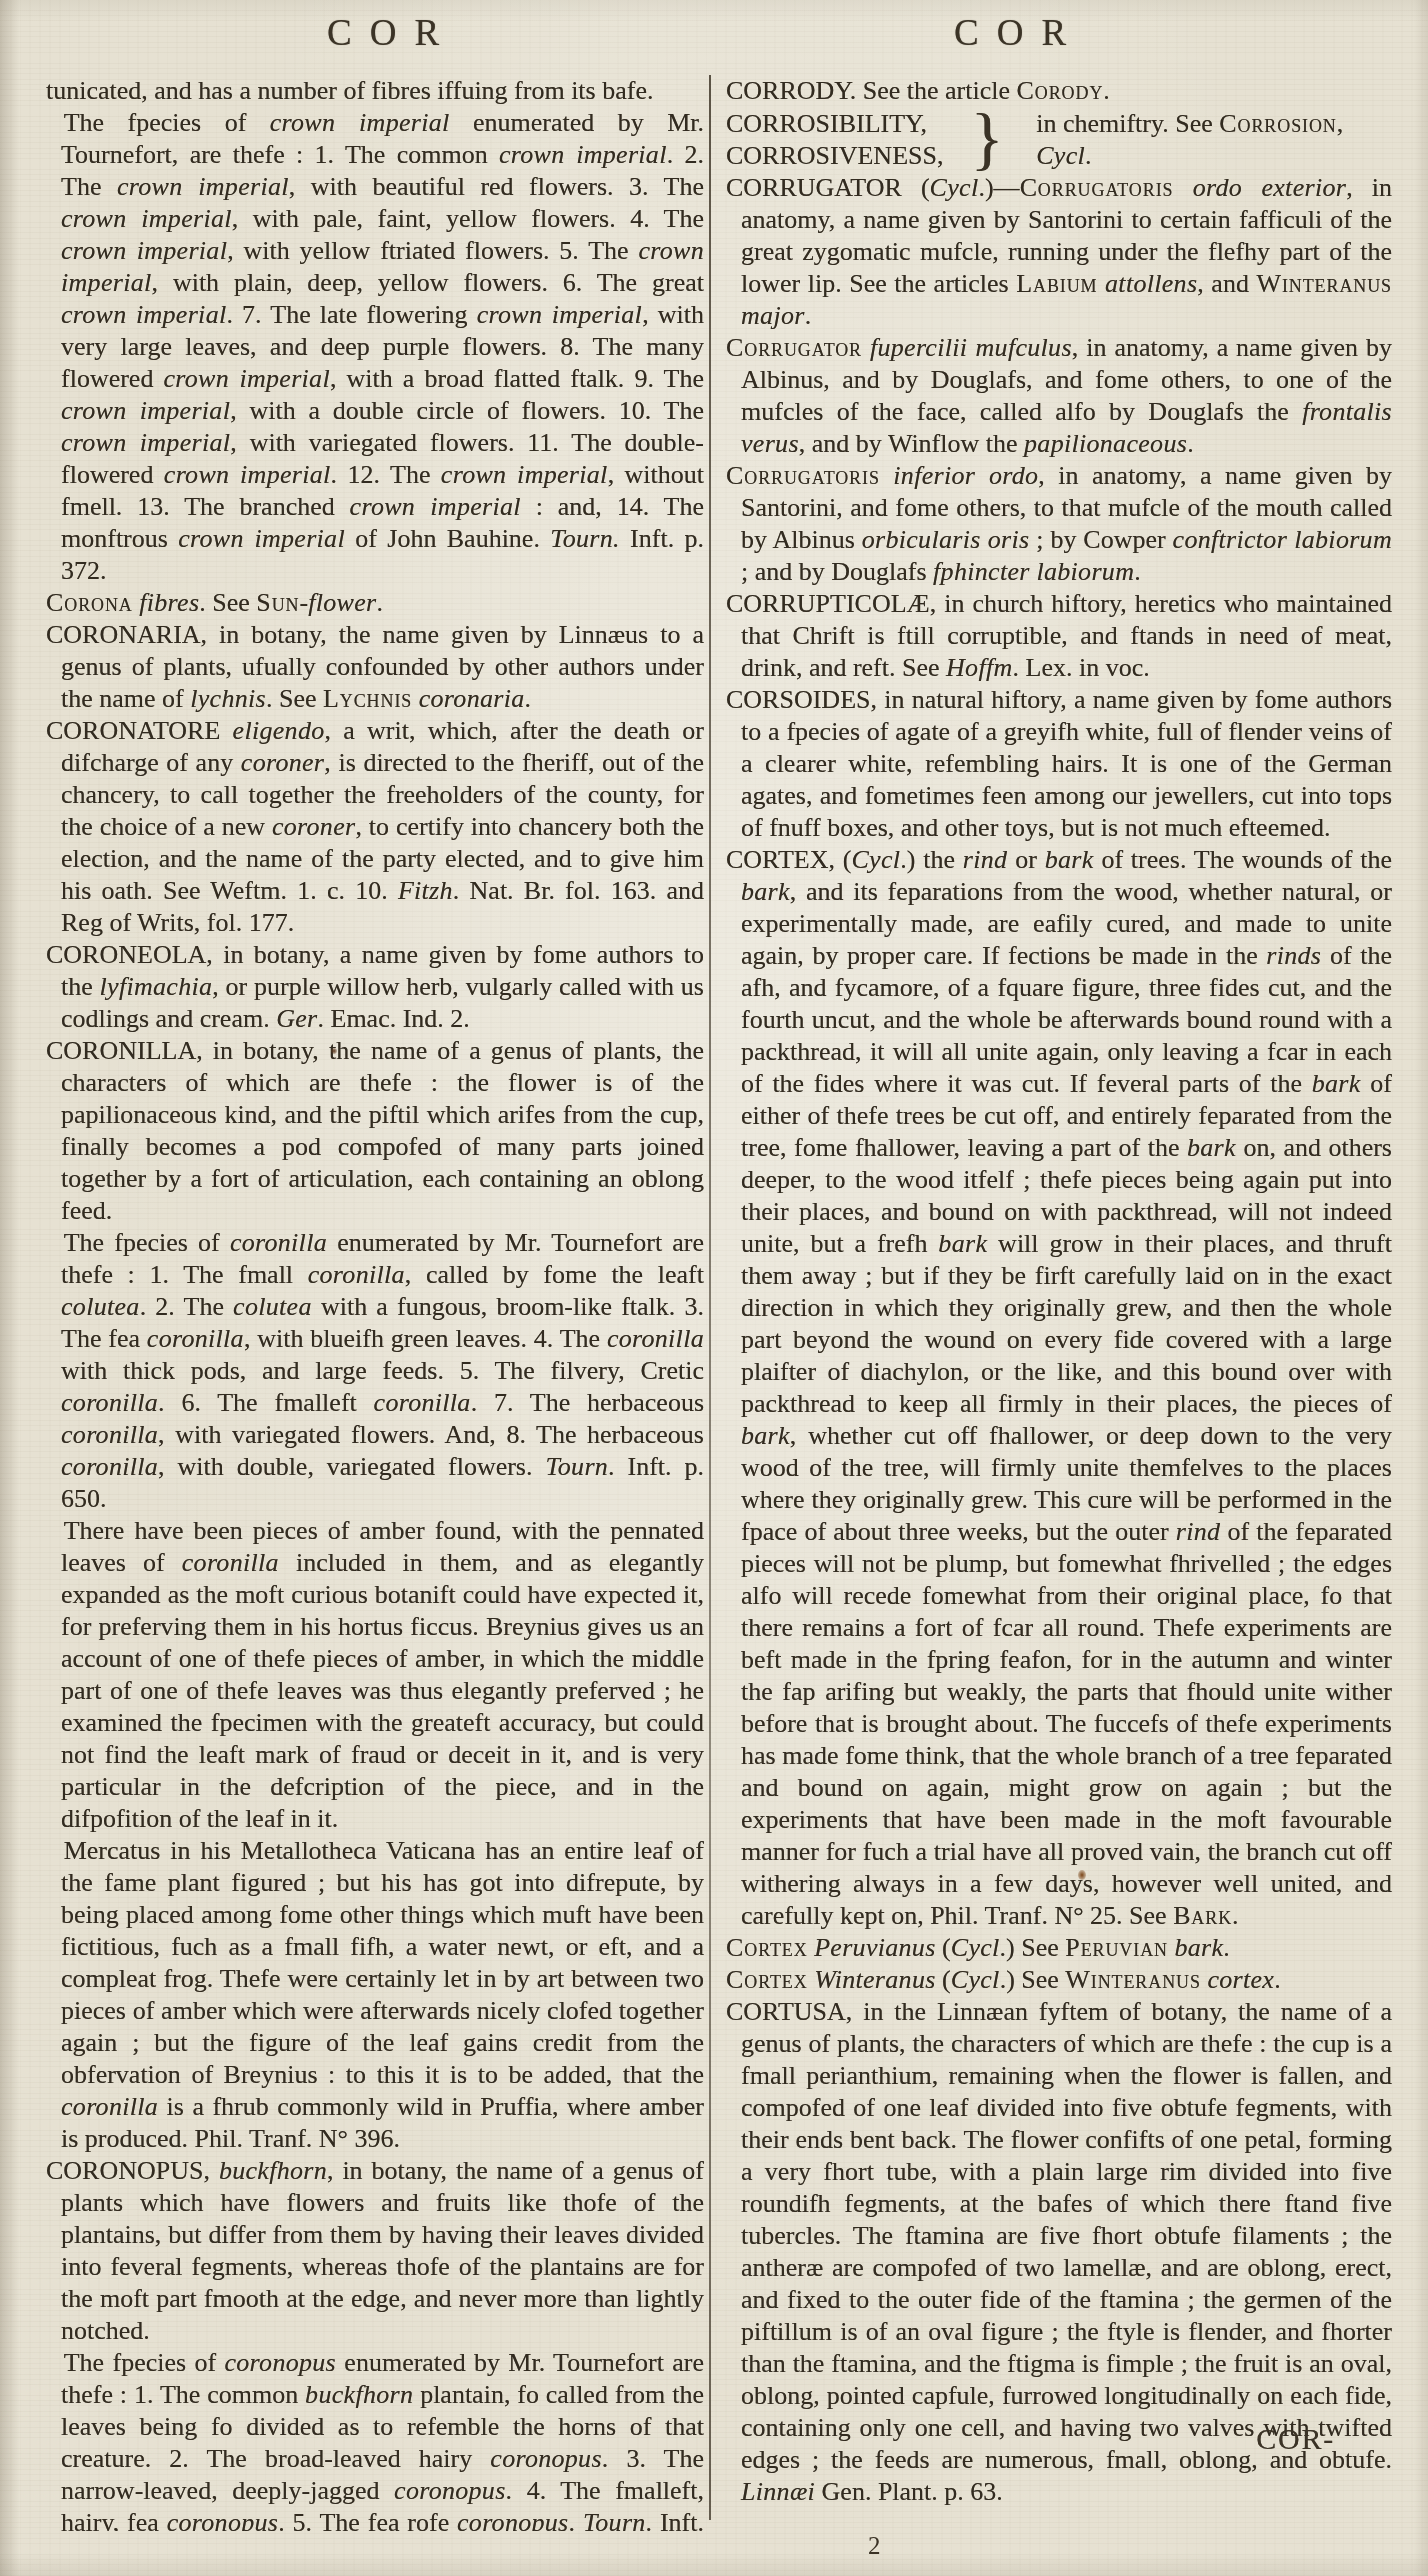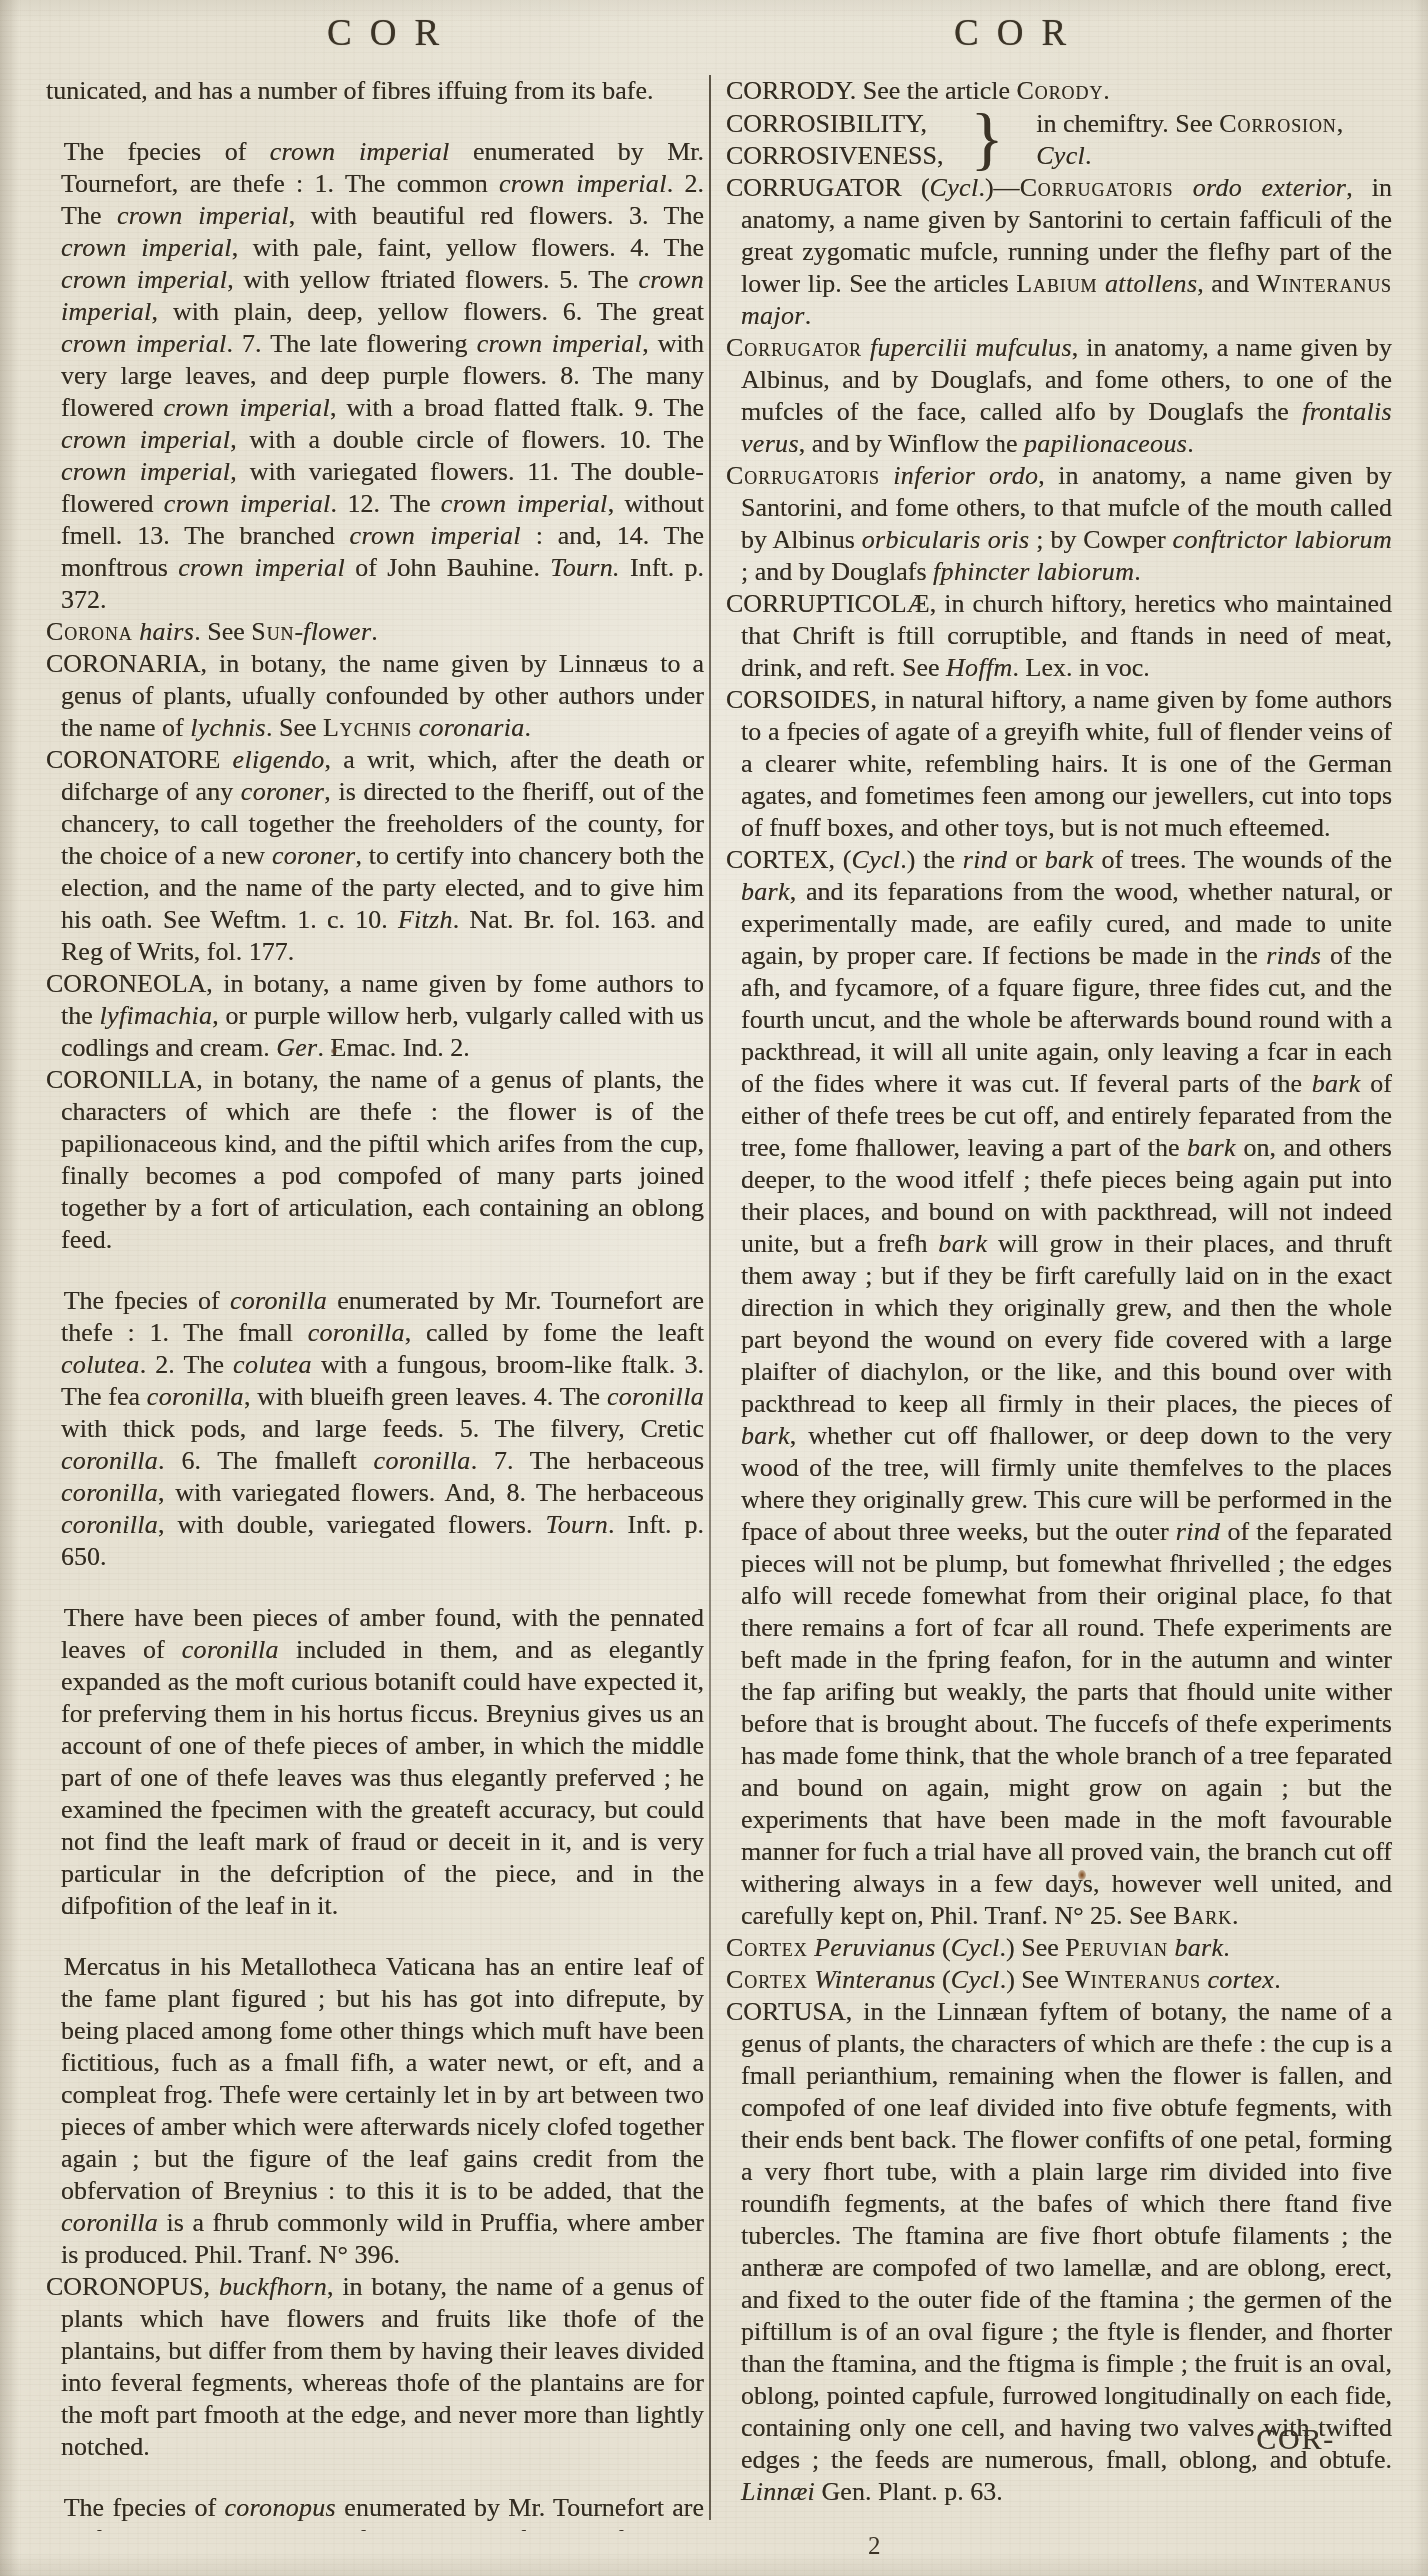--- a/index.html
+++ b/index.html
@@ -35,21 +35,21 @@
     text-align:justify;
     overflow:hidden;
     text-shadow:0 0 0.6px rgba(48,40,26,0.55);
   }
   .col-left{position:absolute; left:0; top:0; width:658px; height:2456px;}
   .divider{position:absolute; left:663px; top:0; width:2.2px; height:2445px;
     background:linear-gradient(rgba(56,47,33,0.8), rgba(56,47,33,0.5) 70%, rgba(56,47,33,0.75));}
   .col-right{position:absolute; left:680px; top:0; width:666px; height:2456px;}
   .col p{margin:0;}
   p.entry{padding-left:15px; text-indent:-15px;}
-  p.para{padding-left:15px; text-indent:2.7px;margin-top:29px;}
+  p.para{padding-left:15px; text-indent:2.7px;}
   .sc{font-variant:small-caps; letter-spacing:0.9px;}
   i{letter-spacing:0.3px;}
   .brace-row{display:flex; align-items:center; margin:0;gap:20px;}
   .brace-names div{line-height:32px; white-space:nowrap;}
   .brace-glyph{font-size:69px; line-height:65px; margin:0 12.5px 0 7.1px; color:#3b3326;}
   .brace-text{flex:1; text-align:left;}
   .catchword{
     position:absolute; top:2422px; right:93px;
     font-size:30px; letter-spacing:1.8px; color:#3b3326;
     text-shadow:0 0 0.6px rgba(48,40,26,0.55);
@@ -66,21 +66,21 @@
 <body>
 
 <div class="page">
   <div class="hdr" id="hdrL">COR</div>
   <div class="hdr" id="hdrR">COR</div>
 
   <div class="cols">
     <div class="col col-left" id="colL">
         <p class="entry">tunicated, and has a number of fibres iffuing from its bafe.</p>
         <p class="para">The fpecies of <i>crown imperial</i> enumerated by Mr. Tournefort, are thefe : 1. The common <i>crown imperial</i>. 2. The <i>crown imperial</i>, with beautiful red flowers. 3. The <i>crown imperial</i>, with pale, faint, yellow flowers. 4. The <i>crown imperial</i>, with yellow ftriated flowers. 5. The <i>crown imperial</i>, with plain, deep, yellow flowers. 6. The great <i>crown imperial</i>. 7. The late flowering <i>crown imperial</i>, with very large leaves, and deep purple flowers. 8. The many flowered <i>crown imperial</i>, with a broad flatted ftalk. 9. The <i>crown imperial</i>, with a double circle of flowers. 10. The <i>crown imperial</i>, with variegated flowers. 11. The double-flowered <i>crown imperial</i>. 12. The <i>crown imperial</i>, without fmell. 13. The branched <i>crown imperial</i> : and, 14. The monftrous <i>crown imperial</i> of John Bauhine. <i>Tourn.</i> Inft. p. 372.</p>
-        <p class="entry"><span class="sc">Corona</span> <i>hairs</i>. See <span class="sc">Sun</span>-<i>flower</i>.</p>
+        <p class="entry"><span class="sc">Corona</span> <i>fibres</i>. See <span class="sc">Sun</span>-<i>flower</i>.</p>
         <p class="entry">CORONARIA, in botany, the name given by Linnæus to a genus of plants, ufually confounded by other authors under the name of <i>lychnis</i>. See <span class="sc">Lychnis</span> <i>coronaria</i>.</p>
         <p class="entry">CORONATORE <i>eligendo</i>, a writ, which, after the death or difcharge of any <i>coroner</i>, is directed to the fheriff, out of the chancery, to call together the freeholders of the county, for the choice of a new <i>coroner</i>, to certify into chancery both the election, and the name of the party elected, and to give him his oath. See Weftm. 1. c. 10. <i>Fitzh</i>. Nat. Br. fol. 163. and Reg of Writs, fol. 177.</p>
         <p class="entry">CORONEOLA, in botany, a name given by fome authors to the <i>lyfimachia</i>, or purple willow herb, vulgarly called with us codlings and cream. <i>Ger</i>. Emac. Ind. 2.</p>
         <p class="entry">CORONILLA, in botany, the name of a genus of plants, the characters of which are thefe : the flower is of the papilionaceous kind, and the piftil which arifes from the cup, finally becomes a pod compofed of many parts joined together by a fort of articulation, each containing an oblong feed.</p>
         <p class="para">The fpecies of <i>coronilla</i> enumerated by Mr. Tournefort are thefe : 1. The fmall <i>coronilla</i>, called by fome the leaft <i>colutea</i>. 2. The <i>colutea</i> with a fungous, broom-like ftalk. 3. The fea <i>coronilla</i>, with blueifh green leaves. 4. The <i>coronilla</i> with thick pods, and large feeds. 5. The filvery, Cretic <i>coronilla</i>. 6. The fmalleft <i>coronilla</i>. 7. The herbaceous <i>coronilla</i>, with variegated flowers. And, 8. The herbaceous <i>coronilla</i>, with double, variegated flowers. <i>Tourn</i>. Inft. p. 650.</p>
         <p class="para">There have been pieces of amber found, with the pennated leaves of <i>coronilla</i> included in them, and as elegantly expanded as the moft curious botanift could have expected it, for preferving them in his hortus ficcus. Breynius gives us an account of one of thefe pieces of amber, in which the middle part of one of thefe leaves was thus elegantly preferved ; he examined the fpecimen with the greateft accuracy, but could not find the leaft mark of fraud or deceit in it, and is very particular in the defcription of the piece, and in the difpofition of the leaf in it.</p>
         <p class="para">Mercatus in his Metallotheca Vaticana has an entire leaf of the fame plant figured ; but his has got into difrepute, by being placed among fome other things which muft have been fictitious, fuch as a fmall fifh, a water newt, or eft, and a compleat frog. Thefe were certainly let in by art between two pieces of amber which were afterwards nicely clofed together again ; but the figure of the leaf gains credit from the obfervation of Breynius : to this it is to be added, that the <i>coronilla</i> is a fhrub commonly wild in Pruffia, where amber is produced. Phil. Tranf. N° 396.</p>
         <p class="entry">CORONOPUS, <i>buckfhorn</i>, in botany, the name of a genus of plants which have flowers and fruits like thofe of the plantains, but differ from them by having their leaves divided into feveral fegments, whereas thofe of the plantains are for the moft part fmooth at the edge, and never more than lightly notched.</p>
         <p class="para">The fpecies of <i>coronopus</i> enumerated by Mr. Tournefort are thefe : 1. The common <i>buckfhorn</i> plantain, fo called from the leaves being fo divided as to refemble the horns of that creature. 2. The broad-leaved hairy <i>coronopus</i>. 3. The narrow-leaved, deeply-jagged <i>coronopus</i>. 4. The fmalleft, hairy, fea <i>coronopus</i>. 5. The fea rofe <i>coronopus</i>. <i>Tourn</i>. Inft. p. 128.</p>
       </div>

